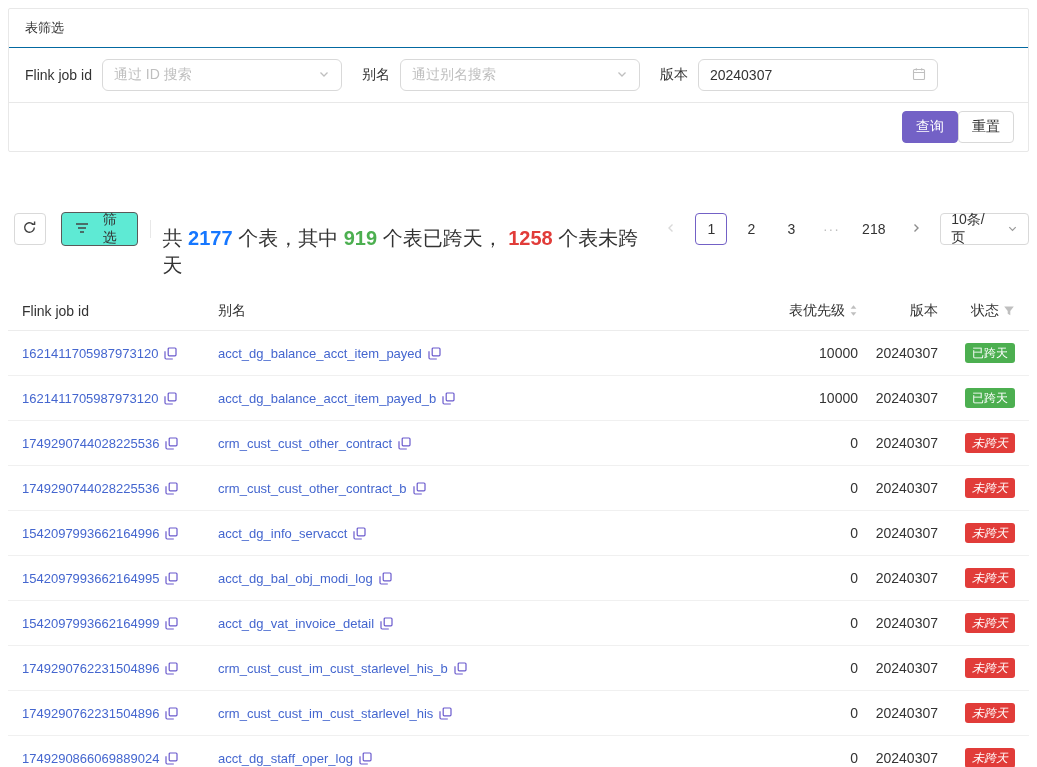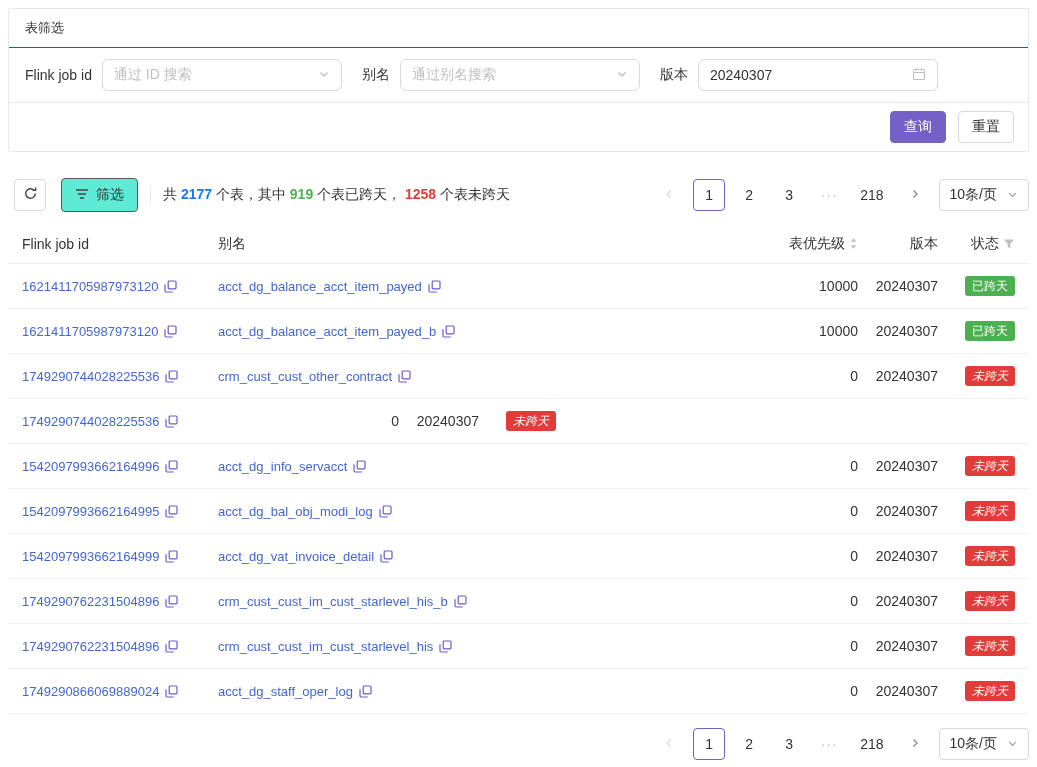--- a/index.html
+++ b/index.html
@@ -18,41 +18,41 @@
   .f-item { display:flex; align-items:center; margin-right:20px; }
   .f-item:last-child { margin-right:0; }
   .f-label { margin-right:10px; white-space:nowrap; }
   .select-box {
     width:240px; height:32px; border:1px solid #d9d9d9; border-radius:6px;
     display:flex; align-items:center; justify-content:space-between;
     padding:0 11px; background:#fff; cursor:pointer;
   }
   .ph { color:#bfbfbf; overflow:hidden; white-space:nowrap; }
   .val { color:#333; }
-  .panel-actions { display:flex; justify-content:flex-end; align-items:center; gap:12px; padding:8px 14px; }
+  .panel-actions { display:flex; justify-content:flex-end; align-items:center; padding:8px 14px; }
   .btn {
     height:32px; padding:0 13px; border-radius:4px; font-size:14px; cursor:pointer;
     border:1px solid transparent; font-family:inherit;
   }
   .btn-primary { background:var(--primary,#7361c6); border-color:var(--primary,#7361c6); color:#fff; }
   .btn-default { background:#fff; border-color:#d9d9d9; color:#333; }
 
   
   .toolbar { display:flex; align-items:center; margin-top:26px; }
   .icon-btn {
     width:32px; height:32px; margin-left:6px; border:1px solid #d9d9d9; border-radius:4px;
     background:#fff; display:flex; align-items:center; justify-content:center; cursor:pointer;
   }
   .filter-btn {
     height:34px; margin-left:15px; padding:0 13px; display:flex; align-items:center; gap:7px;
     border:1px solid #595959; border-radius:4px; background:#5eead4; color:#333;
     font-size:14px; font-family:inherit; cursor:pointer;
   }
   .v-div { width:1px; height:18px; background:#e8e8e8; margin:0 12px; }
-  .summary { font-size:14px; color:#333; }
+  .summary { font-size:20px; color:#333;margin-top:47px; }
   .num { font-weight:600; }
   .num-total { color:var(--blue,#1677ff); }
   .num-crossed { color:var(--green,#4caf50); }
   .num-uncrossed { color:var(--red,#e13c39); }
 
   
   .pagination { display:flex; align-items:center; gap:8px; margin-left:auto; }
   .pg-item {
     min-width:32px; height:32px; padding:0 6px; display:flex; align-items:center; justify-content:center;
     border:1px solid transparent; border-radius:4px; background:transparent;
@@ -306,20 +306,29 @@
       <div class="trow">
         <div class="cell c-id">
           <span class="link">1749290744028225536</span>
           <span class="copy-btn">
             <svg width="13" height="13" viewBox="0 0 13 13" fill="none" stroke="var(--copy,#6a5acd)" stroke-width="1.2">
               <rect x="4.2" y="1" width="7.8" height="7.8" rx="1"></rect>
               <path d="M8.8 12 H2.2 A1.2 1.2 0 0 1 1 10.8 V4.2"></path>
             </svg>
           </span>
         </div>
+        <div class="cell c-alias">
+          <span class="link">crm_cust_cust_other_contract_b</span>
+          <span class="copy-btn">
+            <svg width="13" height="13" viewBox="0 0 13 13" fill="none" stroke="var(--copy,#6a5acd)" stroke-width="1.2">
+              <rect x="4.2" y="1" width="7.8" height="7.8" rx="1"></rect>
+              <path d="M8.8 12 H2.2 A1.2 1.2 0 0 1 1 10.8 V4.2"></path>
+            </svg>
+          </span>
+        </div>
         <div class="cell c-priority">0</div>
         <div class="cell c-version">20240307</div>
         <div class="cell c-status">
           <span class="badge badge-error">未跨天</span>
         </div>
       </div>
 
       <div class="trow">
         <div class="cell c-id">
           <span class="link">1542097993662164996</span>

